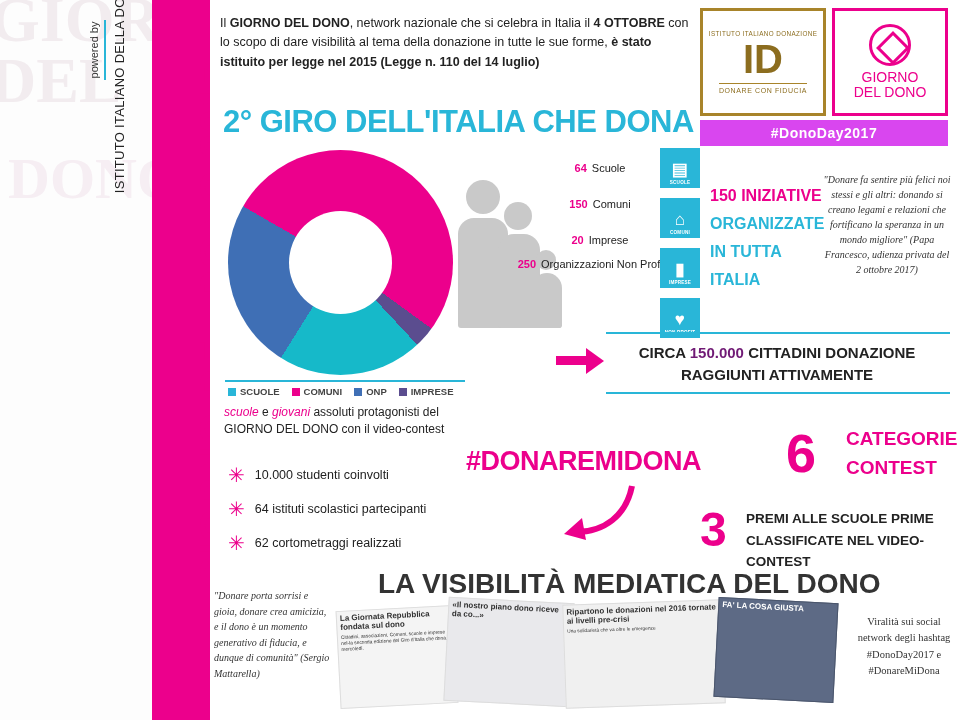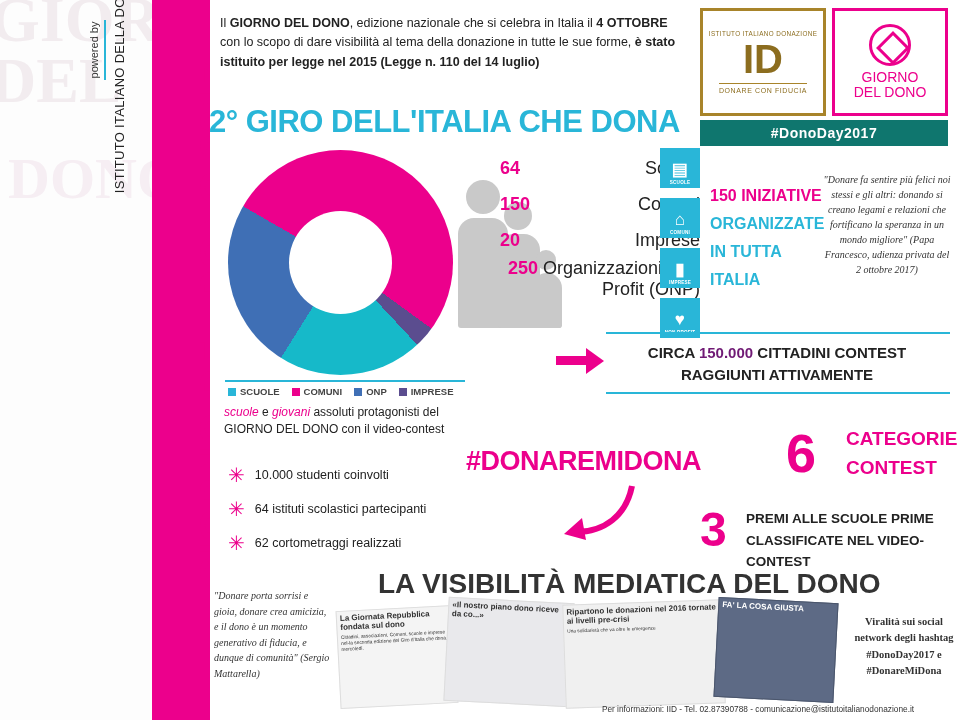--- a/index.html
+++ b/index.html
@@ -72,28 +72,28 @@
   .iid-big { font-size: 40px; font-weight: bold; line-height: 1; margin: 2px 16px; color:#8c6d1f; }
   .iid-bot { font-size: 7px; letter-spacing:0.6px; border-top:1px solid #a8842a; padding-top:3px; margin-top:2px;}
   .gdd-logo {
     width: 116px; height:108px; border: 3px solid #ec008c; background:#fff;
     display:flex; flex-direction:column; align-items:center; justify-content:center;
   }
   .gdd-mark { width:42px; height:42px; border:3px solid #ec008c; border-radius:50%; position:relative; margin-bottom:4px;}
   .gdd-mark:after{ content:""; position:absolute; left:9px; top:9px; width:18px; height:18px; border:3px solid #ec008c; transform:rotate(45deg);}
   .gdd-text { color:#ec008c; font-size:14px; font-weight:normal; line-height:1.05; text-align:center; }
   .hashtag-bar {
-    margin-top: 4px; width: 248px; height: 26px; background:#0f766e; color:#fff;
+    margin-top: 4px; width: 248px; height: 26px; background:#d946ef; color:#fff;
     font-size: 14px; font-weight: bold; display:flex; align-items:center; justify-content:center;
     letter-spacing:0.5px;
   }
 
   
   .headline {
-    position:absolute; left: 209px; top: 104px;
+    position:absolute; left: 223px; top: 104px;
     font-size: 31px; font-weight: bold; color:#29b6d8; letter-spacing: -0.5px;
   }
 
   
   .donut-wrap { position: absolute; left: 228px; top: 150px; width: 230px; height: 230px; }
   .donut {
     width: 225px; height: 225px; border-radius: 50%;
     background: conic-gradient(
       #ec008c 0deg 126deg,
       #5b4d8f 126deg 137deg,
@@ -116,21 +116,21 @@
   .legend-rule { position:absolute; left:225px; top:380px; width:240px; height:2px; background:#29b6d8; }
 
   
   .people { position:absolute; left: 462px; top: 170px; width: 110px; height: 180px; }
   .person { position:absolute; background:#c9c9c9; }
   .p-head { border-radius:50%; }
   .p-body { border-radius: 16px 16px 3px 3px; }
 
   
   .stats { position: absolute; left: 500px; top: 150px; width: 200px; text-align: right; }
-  .stat-row { height: 36px; display:flex; align-items:center; justify-content:space-between; font-size: 18px; color:#222; }
+  .stat-row { height: 36px; display:flex; align-items:center; justify-content:center; font-size: 11px; color:#222; }
   .stat-num { color:#ec008c; font-weight:bold; margin-right: 5px; }
   .stat-icons { position:absolute; left: 660px; top: 148px; width: 44px; }
   .mini-box {
     width: 40px; height: 40px; background:#29b6d8; color:#fff; margin-bottom: 10px;
     display:flex; flex-direction:column; align-items:center; justify-content:flex-end;
     font-size: 4.6px; font-weight:bold; text-align:center; padding-bottom:3px; letter-spacing:0.2px;
   }
   .mini-glyph { font-size: 17px; line-height: 1; margin-bottom:2px; }
 
   
@@ -200,21 +200,21 @@
   .clip { position:absolute; background:#f4f4f4; border:1px solid #ddd; overflow:hidden; font-size:4.8px; color:#333; padding:3px; line-height:1.25;}
   .clip .ch { font-weight:bold; font-size: 8px; line-height:1.1; display:block; margin-bottom:2px; }
   .clip.tilt1 { transform: rotate(-3deg); }
   .clip.tilt2 { transform: rotate(3deg); }
   .clip.tilt3 { transform: rotate(-2deg); }
 
   
   .viralita {
     position:absolute; left: 852px; top: 614px; width: 104px;
     font-family:"Liberation Serif", serif; font-size: 10.5px; color:#333;
-    text-align:center; line-height:1.55;font-weight:bold;
+    text-align:center; line-height:1.55;
   }
   
   .footer {
     position:absolute; left: 560px; top: 704px; width: 396px;
     font-size: 8.3px; color:#333; text-align:center;
   }
 </style>
 </head>
 <body>
 
@@ -226,21 +226,21 @@
     <div class="left-pink-strip"></div>
     <div class="vertical-title">GIORNO DEL DONO 2017</div>
     <div class="powered-wrap">
       <div class="powered-by">powered by</div>
       <div class="powered-line"></div>
       <div class="powered-org">ISTITUTO ITALIANO DELLA DONAZIONE (IID)</div>
     </div>
   </div>
 
   <div class="intro">
-    <span>Il </span><b>GIORNO DEL DONO</b><span>, edizione nazionale che si celebra in Italia il </span><b>4 OTTOBRE</b><span> con lo scopo di dare visibilità al tema della donazione in tutte le sue forme, </span><b>è stato istituito per legge nel 2015 (Legge n. 110 del 14 luglio)</b>
+    <span>Il </span><b>GIORNO DEL DONO</b><span>, network nazionale che si celebra in Italia il </span><b>4 OTTOBRE</b><span> con lo scopo di dare visibilità al tema della donazione in tutte le sue forme, </span><b>è stato istituito per legge nel 2015 (Legge n. 110 del 14 luglio)</b>
   </div>
 
   <div class="logo-area">
     <div class="logo-row">
       <div class="iid-logo">
         <div class="iid-top">ISTITUTO ITALIANO DONAZIONE</div>
         <div class="iid-big">ID</div>
         <div class="iid-bot">DONARE CON FIDUCIA</div>
       </div>
       <div class="gdd-logo">
@@ -330,21 +330,21 @@
     <div class="t">ORGANIZZATE</div>
     <div class="t">IN TUTTA ITALIA</div>
   </div>
 
   <div class="papa-quote">"Donare fa sentire più felici noi stessi e gli altri: donando si creano legami e relazioni che fortificano la speranza in un mondo migliore" (Papa Francesco, udienza privata del 2 ottobre 2017)</div>
 
   <div class="arrow-shaft"></div>
   <div class="arrow-head"></div>
   <div class="circa-line-top"></div>
   <div class="circa">
-    <span>CIRCA </span><span class="hl">150.000</span><span> CITTADINI CONTEST</span>
+    <span>CIRCA </span><span class="hl">150.000</span><span> CITTADINI DONAZIONE</span>
     <div>RAGGIUNTI ATTIVAMENTE</div>
   </div>
   <div class="circa-line-bot"></div>
 
   <div class="scuole-txt">
     <span class="it">scuole</span><span> e </span><span class="it">giovani</span><span> assoluti protagonisti del</span>
     <div>GIORNO DEL DONO con il video-contest</div>
   </div>
 
   <div class="bullets">
@@ -396,14 +396,13 @@
       <span>Una solidarietà che va oltre le emergenze</span>
     </div>
     <div class="clip tilt2" style="left:378px; top:4px; width:120px; height:100px; background:#5d6a85; color:#fff; border-color:#4b566c;">
       <span class="ch">FA' LA COSA GIUSTA</span>
       <span></span>
     </div>
   </div>
 
   <div class="viralita">Viralità sui social network degli hashtag #DonoDay2017 e #DonareMiDona</div>
 
-  <div class="footer">Per informazioni: IID - Tel. 02.87390788 - comunicazione@istitutoitalianodonazione.it</div>
 </div>
 
 </body></html>

